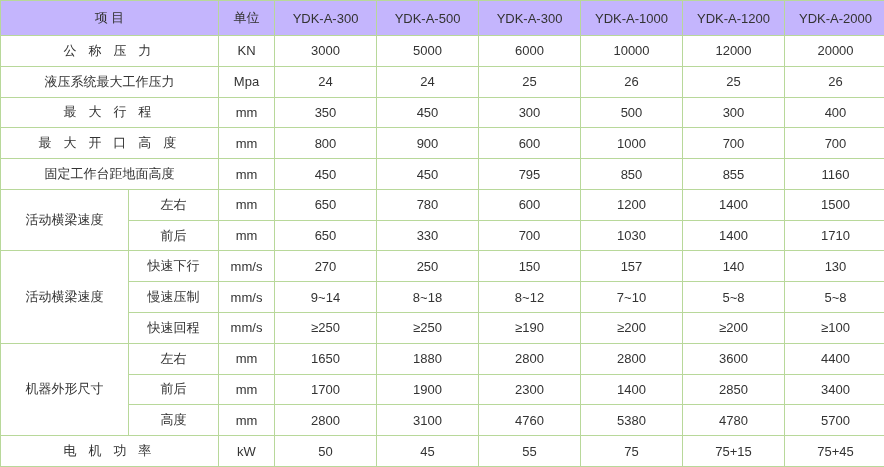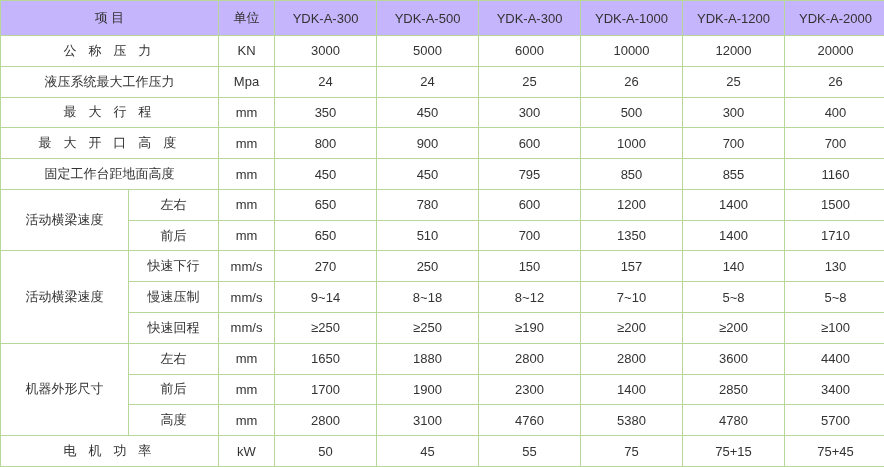--- a/index.html
+++ b/index.html
@@ -154,23 +154,23 @@
       <td class="val">780</td>
       <td class="val">600</td>
       <td class="val">1200</td>
       <td class="val">1400</td>
       <td class="val">1500</td>
     </tr>
     <tr>
       <td class="sub-label">前后</td>
       <td class="unit-cell">mm</td>
       <td class="val">650</td>
-      <td class="val">510</td>
+      <td class="val">330</td>
       <td class="val">700</td>
-      <td class="val">1350</td>
+      <td class="val">1030</td>
       <td class="val">1400</td>
       <td class="val">1710</td>
     </tr>
 
     <tr>
       <td class="group-label" rowspan="3">活动横梁速度</td>
       <td class="sub-label">快速下行</td>
       <td class="unit-cell">mm/s</td>
       <td class="val">270</td>
       <td class="val">250</td>

